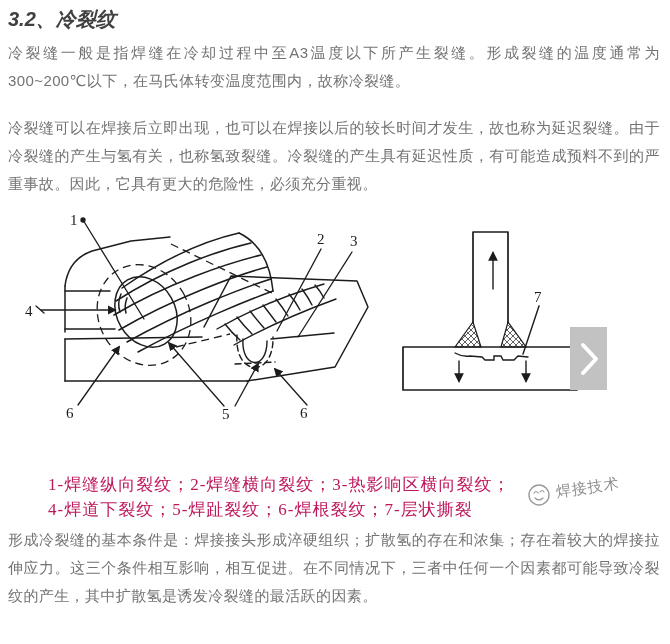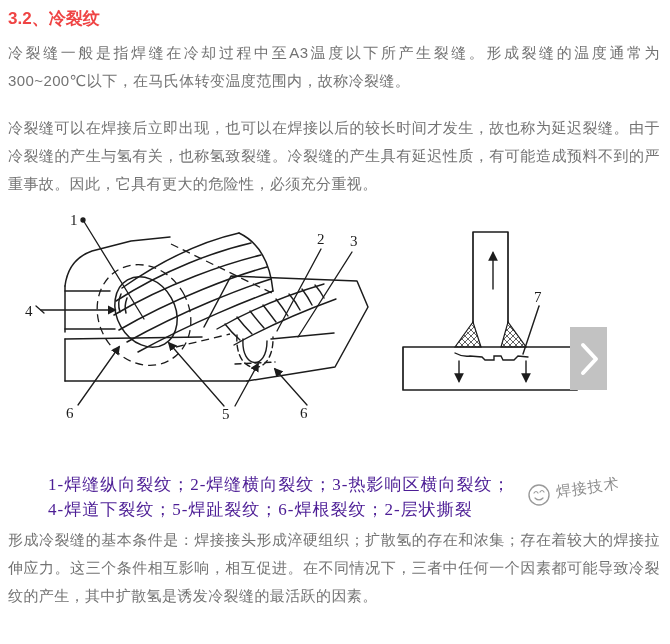--- a/index.html
+++ b/index.html
@@ -8,43 +8,43 @@
     width:670px;height:644px;
     margin:0 auto;
     background:#ffffff;
     font-family:"Liberation Sans","DejaVu Sans",sans-serif;
     color:#3d3d3d;
     overflow:hidden;
     box-sizing:border-box;
     padding:6px 10px 0 8px;
   }
   .title{
-    font-size:17px;font-weight:bold;line-height:22px;
-    margin:2px 0 9px;color:#ef4444;
+    font-size:20px;font-weight:bold;line-height:22px;
+    margin:2px 0 9px;color:#404040;font-style:italic;
   }
   .body-para{
     font-size:15px;line-height:28px;letter-spacing:0.4px;
     text-align:justify;margin:0 0 19px;color:#737373;
   }
   .body-para.tight{margin-bottom:8px;}
   .figure{
     position:relative;height:318px;margin:0 0 2px;
   }
   .diag{position:absolute;}
   .diag-left{left:10px;top:0;}
   .diag-right{left:385px;top:16px;}
   .diag text{
     font-family:"Liberation Serif","DejaVu Serif",serif;
     font-size:15px;fill:#1c1c1c;
   }
   .caption{
     position:absolute;left:40px;top:266px;width:560px;
     font-family:"Liberation Serif","DejaVu Serif",serif;
     font-size:17px;line-height:25px;letter-spacing:1px;
-    color:#4c1d95;white-space:nowrap;
+    color:#be185d;white-space:nowrap;
   }
   .watermark{
     position:absolute;left:519px;top:274px;width:130px;height:34px;
     color:#8d8d8d;
   }
   .wm-logo{position:absolute;left:0;top:2px;}
   .wm-text{
     position:absolute;left:29px;top:3px;
     font-size:15px;letter-spacing:1px;
     transform:rotate(-8deg);transform-origin:left center;
@@ -177,21 +177,21 @@
     </svg>
 
     <button class="next-btn">
       <svg width="30" height="44" viewBox="0 0 30 44">
         <polyline points="9,8 22,22 9,36" fill="none" stroke="#ffffff" stroke-width="4" stroke-linecap="round" stroke-linejoin="round"></polyline>
       </svg>
     </button>
 
     <div class="caption">
       <div>1-焊缝纵向裂纹；2-焊缝横向裂纹；3-热影响区横向裂纹；</div>
-      <div>4-焊道下裂纹；5-焊趾裂纹；6-焊根裂纹；2-层状撕裂</div>
+      <div>4-焊道下裂纹；5-焊趾裂纹；6-焊根裂纹；7-层状撕裂</div>
     </div>
 
     <div class="watermark">
       <svg class="wm-logo" width="24" height="26" viewBox="0 0 24 26">
         <circle cx="12" cy="13" r="10" fill="none" stroke="#9a9a9a" stroke-width="1.4"></circle>
         <path d="M7,11 q2,-3 4,0 M13,10 q2,-3 4,0 M8,16 q4,4 8,0" fill="none" stroke="#9a9a9a" stroke-width="1.2" stroke-linecap="round"></path>
       </svg>
       <span class="wm-text">焊接技术</span>
     </div>
 

